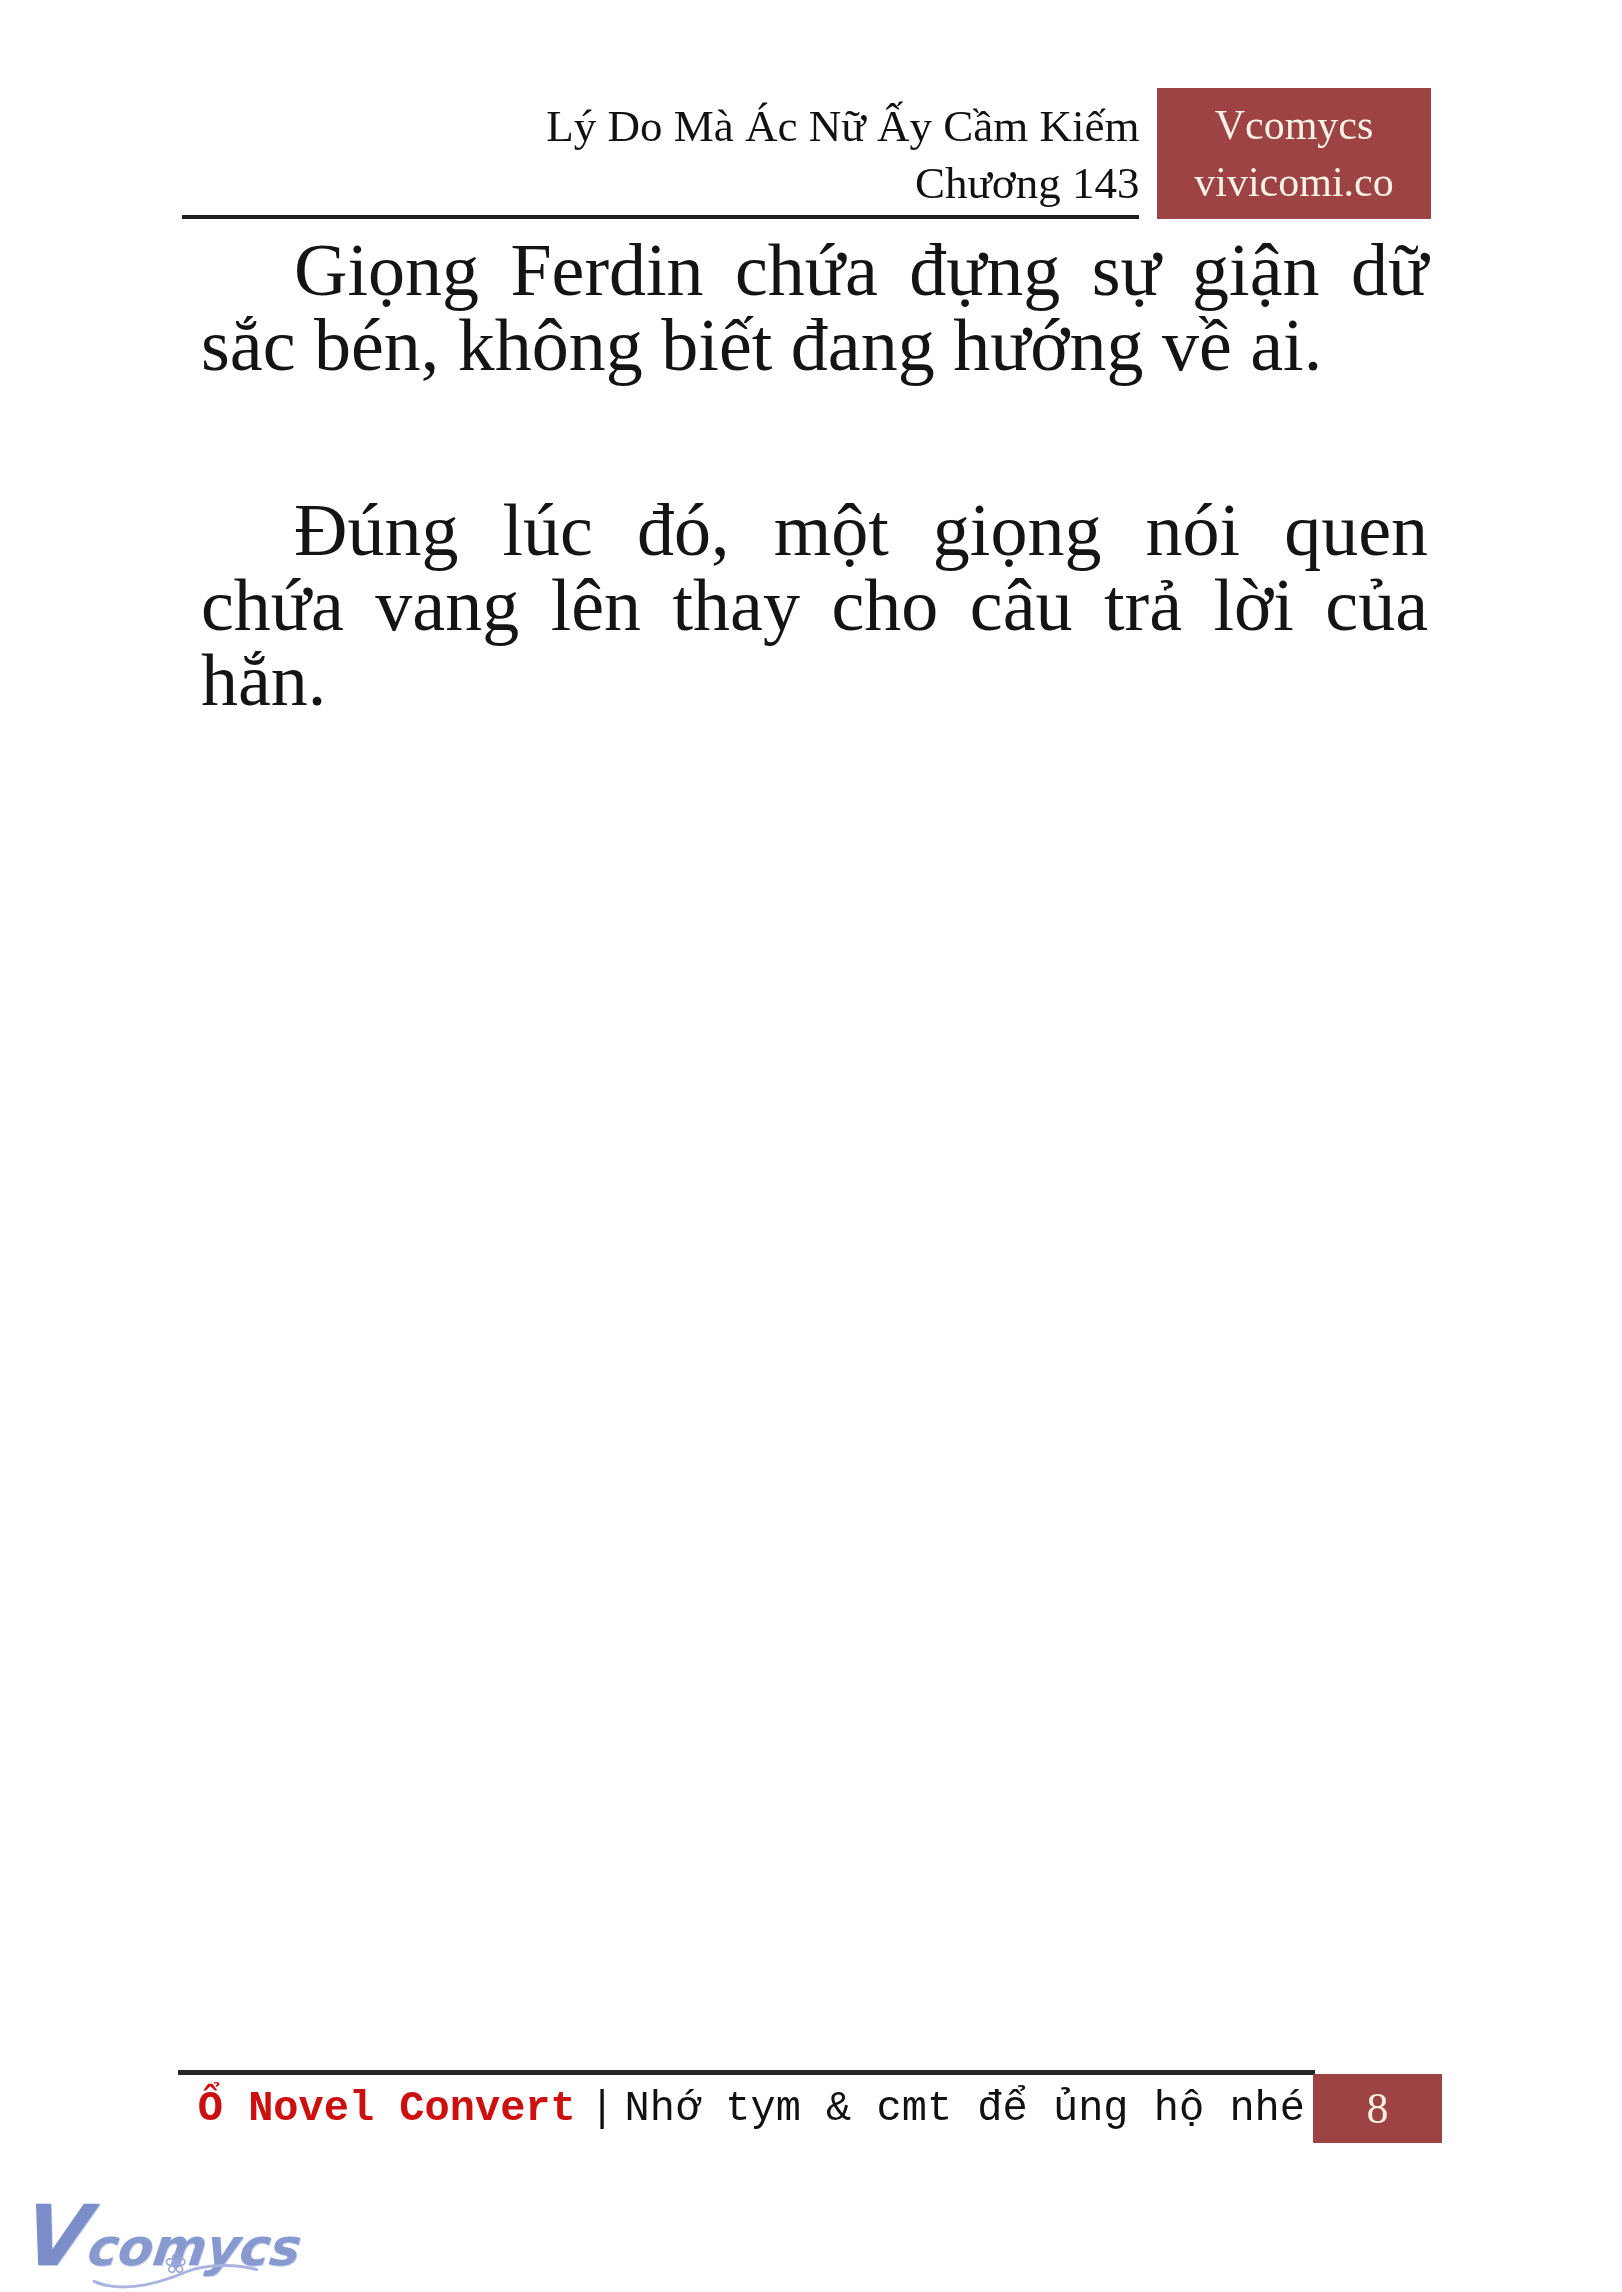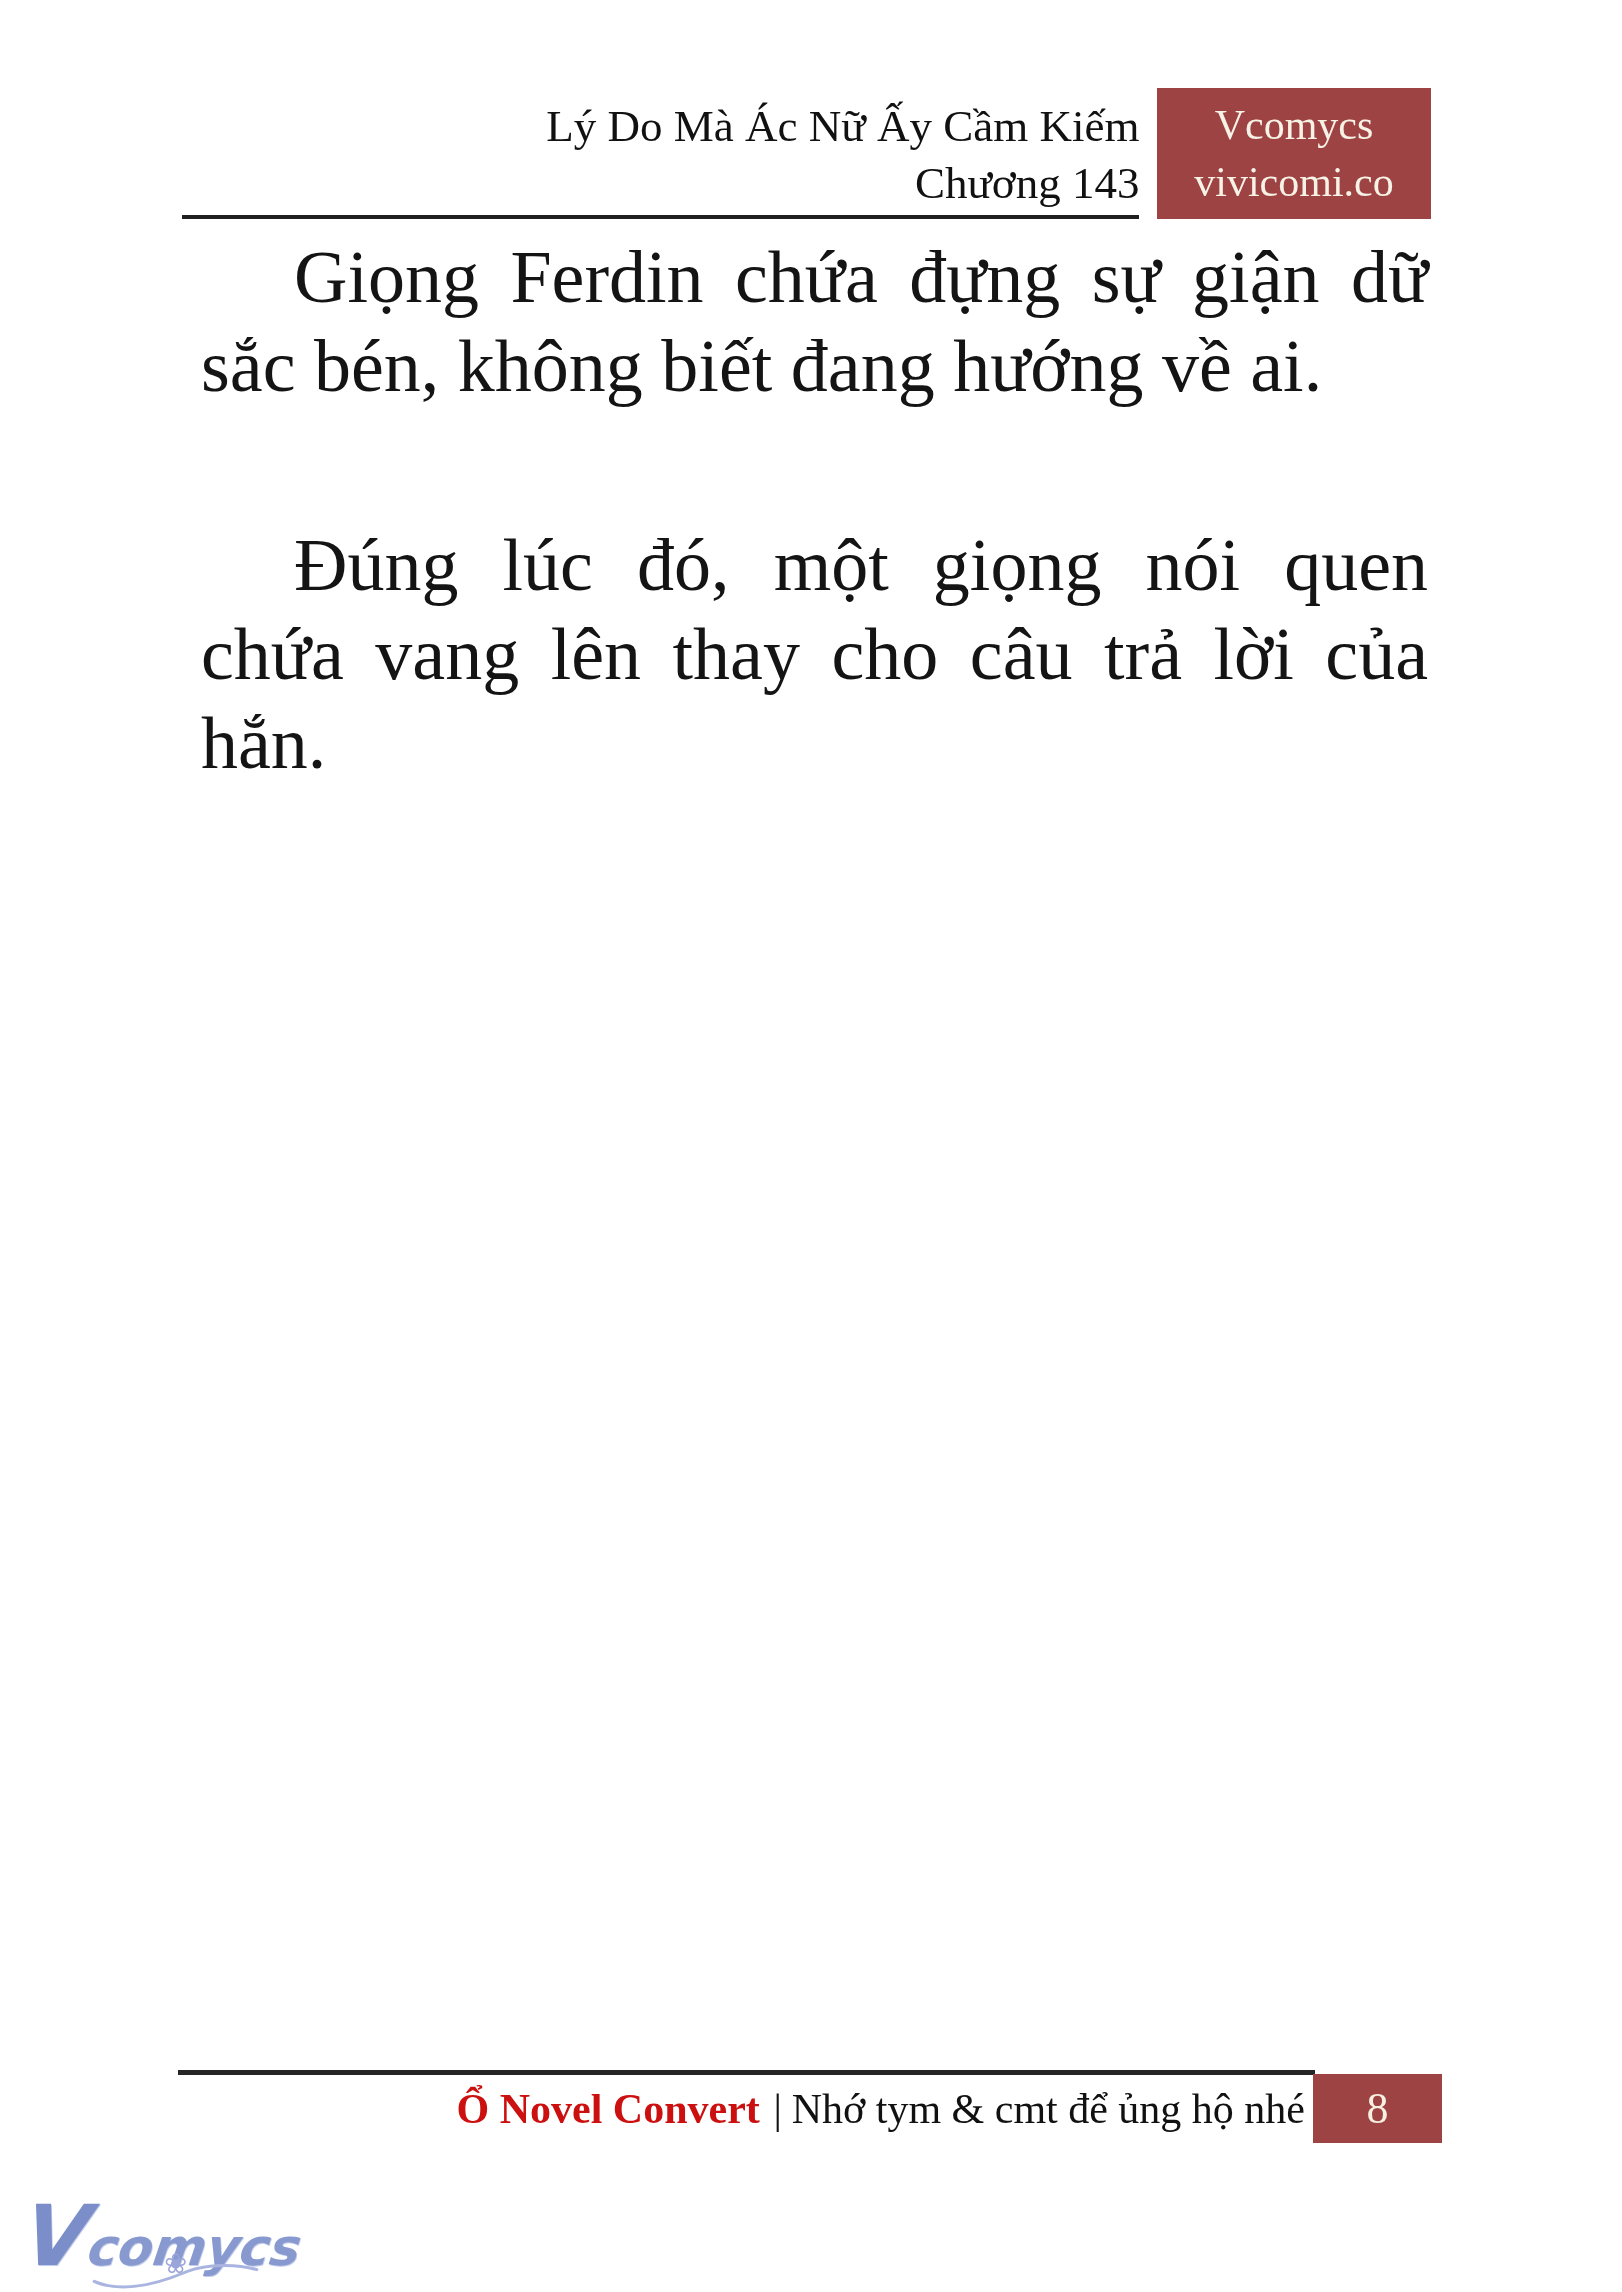--- a/index.html
+++ b/index.html
@@ -52,21 +52,21 @@
     background: #1f1f1f;
   }
 
   
   .content {
     position: absolute;
     top: 233px;
     left: 201px;
     width: 1227px;
     font-size: 74px;
-    line-height: 89px;
+    line-height: 75px;
     text-align: justify;
     color: #141414;
   }
   .content p {
     text-indent: 93px;
     margin: 0 0 110px 0;
   }
   .content p:last-child { margin-bottom: 0; }
 
   
@@ -79,20 +79,21 @@
     background: #262626;
   }
   .footer-line {
     position: absolute;
     top: 2082px;
     right: 317px;
     font-size: 42px;
     line-height: 55px;
     white-space: nowrap;
     color: #111111;
+    font-family: Liberation Mono, monospace;
   }
   .footer-brand {
     color: #cc1010;
     font-weight: bold;
   }
   .footer-sep { color: #111111; padding: 0 9.8px 0 13.7px; }
   .page-badge {
     position: absolute;
     left: 1313px;
     top: 2074px;

